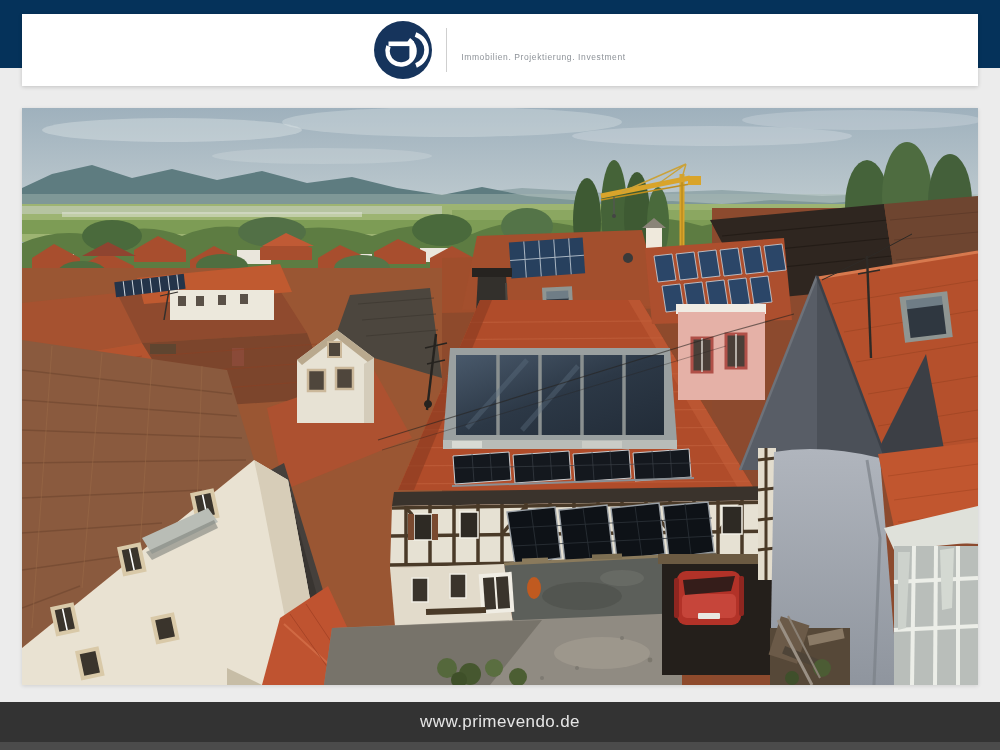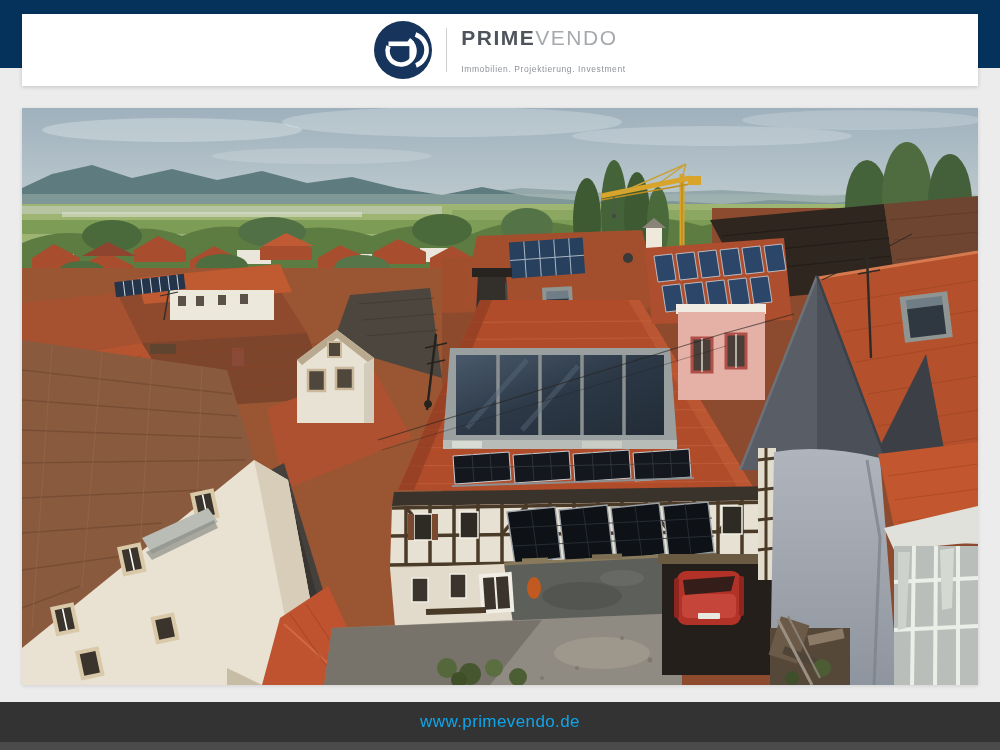--- a/index.html
+++ b/index.html
@@ -49,21 +49,21 @@
     box-shadow:0 1px 4px rgba(0,0,0,.12);
   }
   .photo-frame svg{display:block;width:100%;height:100%;}
   .footer-bar{
     position:absolute;left:0;bottom:0;width:1000px;height:48px;
     background:var(--footer-dark);
   }
   .footer-bar .url{
     position:absolute;left:0;top:0;width:100%;height:40px;
     display:flex;align-items:center;justify-content:center;
-    color:#0ea5e9;font-size:17px;letter-spacing:.4px;
+    color:#e5e5e5;font-size:17px;letter-spacing:.4px;
   }
   .footer-strip{
     position:absolute;left:0;bottom:0;width:100%;height:8px;
     background:var(--footer-strip);
   }
 </style>
 </head>
 <body>
 
 <div class="top-bar"></div>
@@ -72,23 +72,20 @@
   <div class="brand-lockup">
     <svg class="brand-logo" viewBox="0 0 58 58" aria-hidden="true">
       <circle cx="29" cy="29" r="29" fill="#16345c"></circle>
       <circle cx="27" cy="30" r="13.5" fill="none" stroke="#ffffff" stroke-width="4.6" stroke-dasharray="60 25" transform="rotate(-55 27 30)"></circle>
       <rect x="14.5" y="20.5" width="25.5" height="4.6" fill="#ffffff"></rect>
       <rect x="35.4" y="20.5" width="4.6" height="17.5" fill="#ffffff"></rect>
       <path d="M41.5,13.5 a16.5,16.5 0 0 1 0.5,31" fill="none" stroke="#ffffff" stroke-width="4.6"></path>
     </svg>
     <div class="brand-divider"></div>
     <div class="brand-text">
-      <div class="brand-wordmark">
-        <span class="bold">PRIME</span><span class="light">VENDO</span>
-      </div>
       <div class="brand-tagline">Immobilien. Projektierung. Investment</div>
     </div>
   </div>
 </div>
 
 <div class="photo-frame" role="img" aria-label="Aerial drone view of a German village: half-timbered houses with red tiled roofs, a central building with a large glass skylight band and rows of solar panels, a pink house, a yellow construction crane, green trees and a hazy mountain ridge on the horizon, a courtyard with a red car under a carport.">
 <svg viewBox="0 0 956 577" preserveAspectRatio="none">
   <defs>
     <linearGradient id="sky" x1="0" y1="0" x2="0" y2="1">
       <stop offset="0" stop-color="#9fb1bd"></stop>

